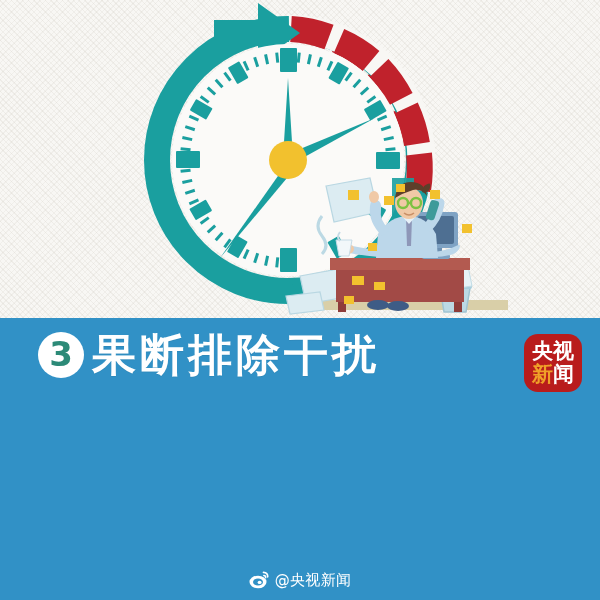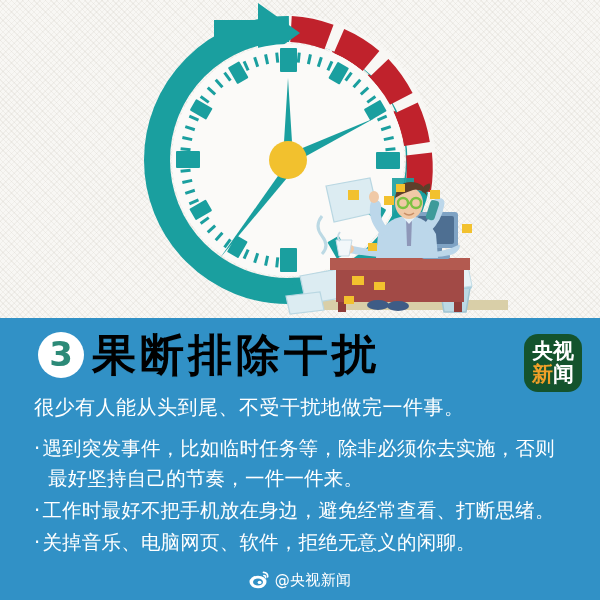--- a/index.html
+++ b/index.html
@@ -37,30 +37,30 @@
     position:absolute;left:38px;top:8px;width:46px;height:46px;
     border-radius:50%;background:#ffffff;
     display:flex;align-items:center;justify-content:center;
   }
   #num-badge span{
     color:#2c8a77;font-size:34px;font-weight:bold;line-height:1;
     font-family:"DejaVu Sans",sans-serif;margin-top:-2px;
   }
   #headline{
     position:absolute;left:92px;top:2px;
-    color:#000000;font-size:44px;letter-spacing:4px;
+    color:#ffffff;font-size:44px;letter-spacing:4px;
     font-family:"DejaVu Sans","Liberation Sans",sans-serif;
     font-weight:bold;white-space:nowrap;
     text-shadow:0 1px 0 rgba(0,0,0,.05);
   }
 
   
   #cctv-logo{
     position:absolute;right:18px;top:10px;width:58px;height:58px;
-    border-radius:14px;background:#14532d;
+    border-radius:14px;background:#b91c1c;
     display:flex;flex-direction:column;align-items:center;justify-content:center;
     line-height:1;
   }
   #cctv-logo .l1,#cctv-logo .l2{
     font-size:21px;font-weight:bold;letter-spacing:0px;
     font-family:"DejaVu Sans",sans-serif;display:flex;
   }
   #cctv-logo .l1{color:#ffffff;margin-bottom:2px;}
   #cctv-logo .l2 .o{color:#f0a028;}
   #cctv-logo .l2 .w{color:#ffffff;}
@@ -378,33 +378,20 @@
 
       <div id="cctv-logo">
         <div class="l1">央视</div>
         <div class="l2">
           <span class="o">新</span>
           <span class="w">闻</span>
         </div>
       </div>
     </div>
 
-    <div id="copy">
-      <p class="lead">很少有人能从头到尾、不受干扰地做完一件事。</p>
-
-      <p class="bullet">
-        <span class="dot">·</span><span>遇到突发事件，比如临时任务等，除非必须你去实施，否则最好坚持自己的节奏，一件一件来。</span>
-      </p>
-      <p class="bullet">
-        <span class="dot">·</span><span>工作时最好不把手机放在身边，避免经常查看、打断思绪。</span>
-      </p>
-      <p class="bullet">
-        <span class="dot">·</span><span>关掉音乐、电脑网页、软件，拒绝无意义的闲聊。</span>
-      </p>
-    </div>
 
     <div id="footer">
       <div class="handle">
         <svg class="weibo-icon" width="20" height="18" viewBox="0 0 20 18">
           <ellipse cx="9" cy="11" rx="8.5" ry="6.3" fill="#ffffff"></ellipse>
           <ellipse cx="9" cy="11" rx="5" ry="3.6" fill="#3191c6"></ellipse>
           <ellipse cx="10.6" cy="11.4" rx="2" ry="1.6" fill="#ffffff"></ellipse>
           <path d="M14.5 1.4 q4.4 .2 4.2 4.4" stroke="#ffffff" stroke-width="1.7" fill="none" stroke-linecap="round"></path>
           <path d="M14.8 4.6 q2 .2 1.9 2.1" stroke="#ffffff" stroke-width="1.5" fill="none" stroke-linecap="round"></path>
         </svg>

